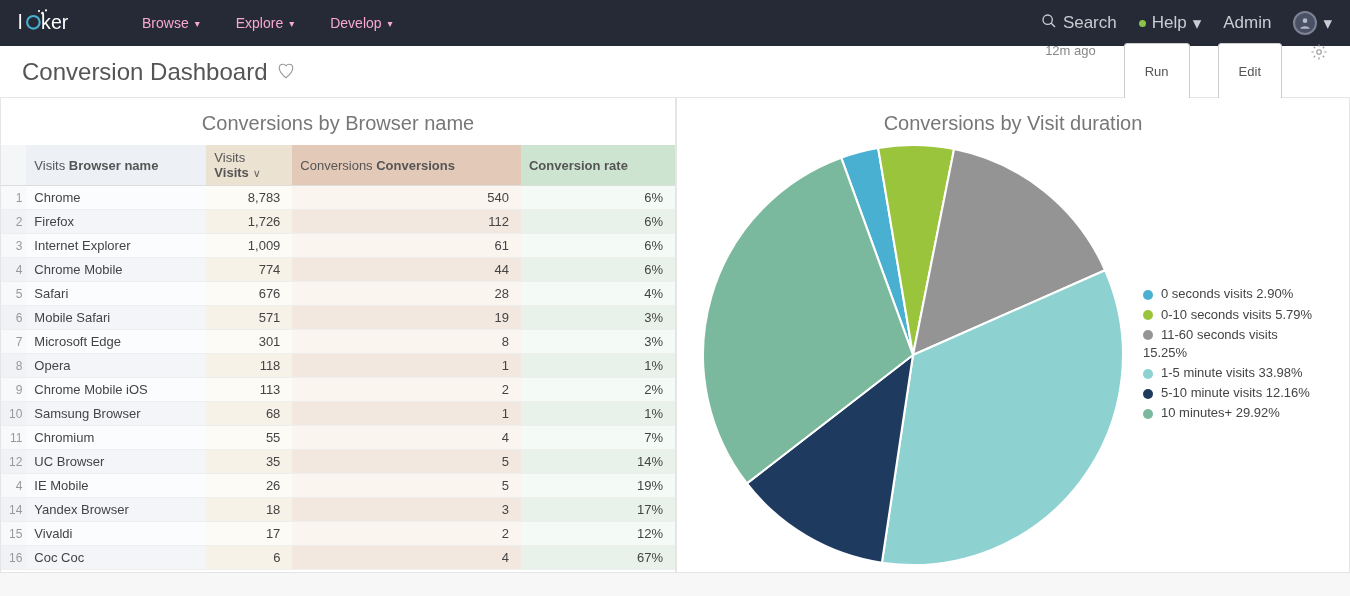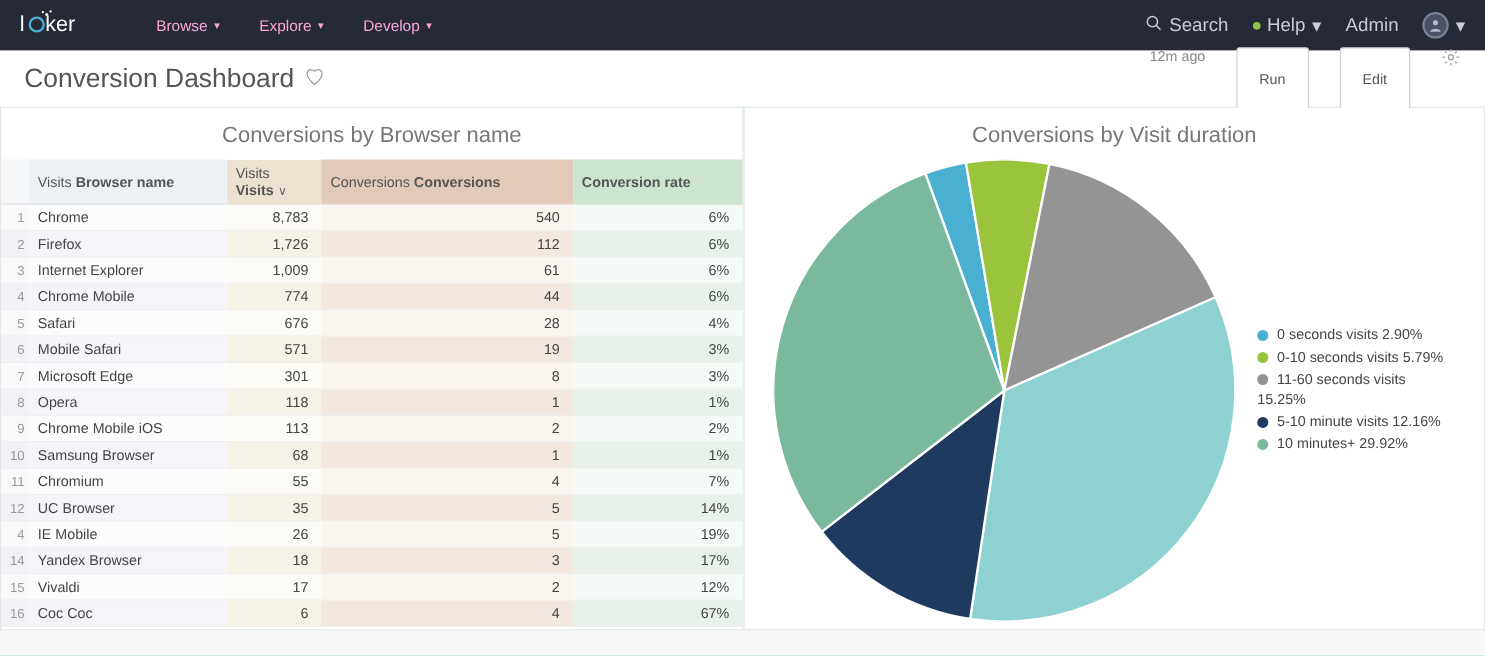--- a/index.html
+++ b/index.html
@@ -278,18 +278,19 @@
             <path d="M 100 100 L 119.56722973341756 1.9330661203295278 A 100 100 0 0 1 191.48469410704334 59.61992144459462 Z" fill="#949494" stroke="#fff" stroke-width="1"></path>
             <path d="M 100 100 L 191.48469410704334 59.61992144459462 A 100 100 0 0 1 85.19834531156854 198.89848845399223 Z" fill="#8ed1d1" stroke="#fff" stroke-width="1"></path>
             <path d="M 100 100 L 85.19834531156854 198.89848845399223 A 100 100 0 0 1 20.890456230884197 161.16927402415655 Z" fill="#1e3a5f" stroke="#fff" stroke-width="1"></path>
             <path d="M 100 100 L 20.890456230884197 161.16927402415655 A 100 100 0 0 1 65.79798566743307 6.030737921409184 Z" fill="#7bb99e" stroke="#fff" stroke-width="1"></path>
           </svg>
       </div>
       <div class="legend" id="legend">
           <div class="legend-item"><span class="swatch" style="background:#4ab0d1"></span><span>0 seconds visits 2.90%</span></div>
           <div class="legend-item"><span class="swatch" style="background:#9ac43c"></span><span>0-10 seconds visits 5.79%</span></div>
           <div class="legend-item"><span class="swatch" style="background:#949494"></span><span>11-60 seconds visits 15.25%</span></div>
+          <div class="legend-item"><span class="swatch" style="background:#8ed1d1"></span><span>1-5 minute visits 33.98%</span></div>
           <div class="legend-item"><span class="swatch" style="background:#1e3a5f"></span><span>5-10 minute visits 12.16%</span></div>
           <div class="legend-item"><span class="swatch" style="background:#7bb99e"></span><span>10 minutes+ 29.92%</span></div>
         </div>
     </div>
   </div>
 </div>
 
 </body></html>

